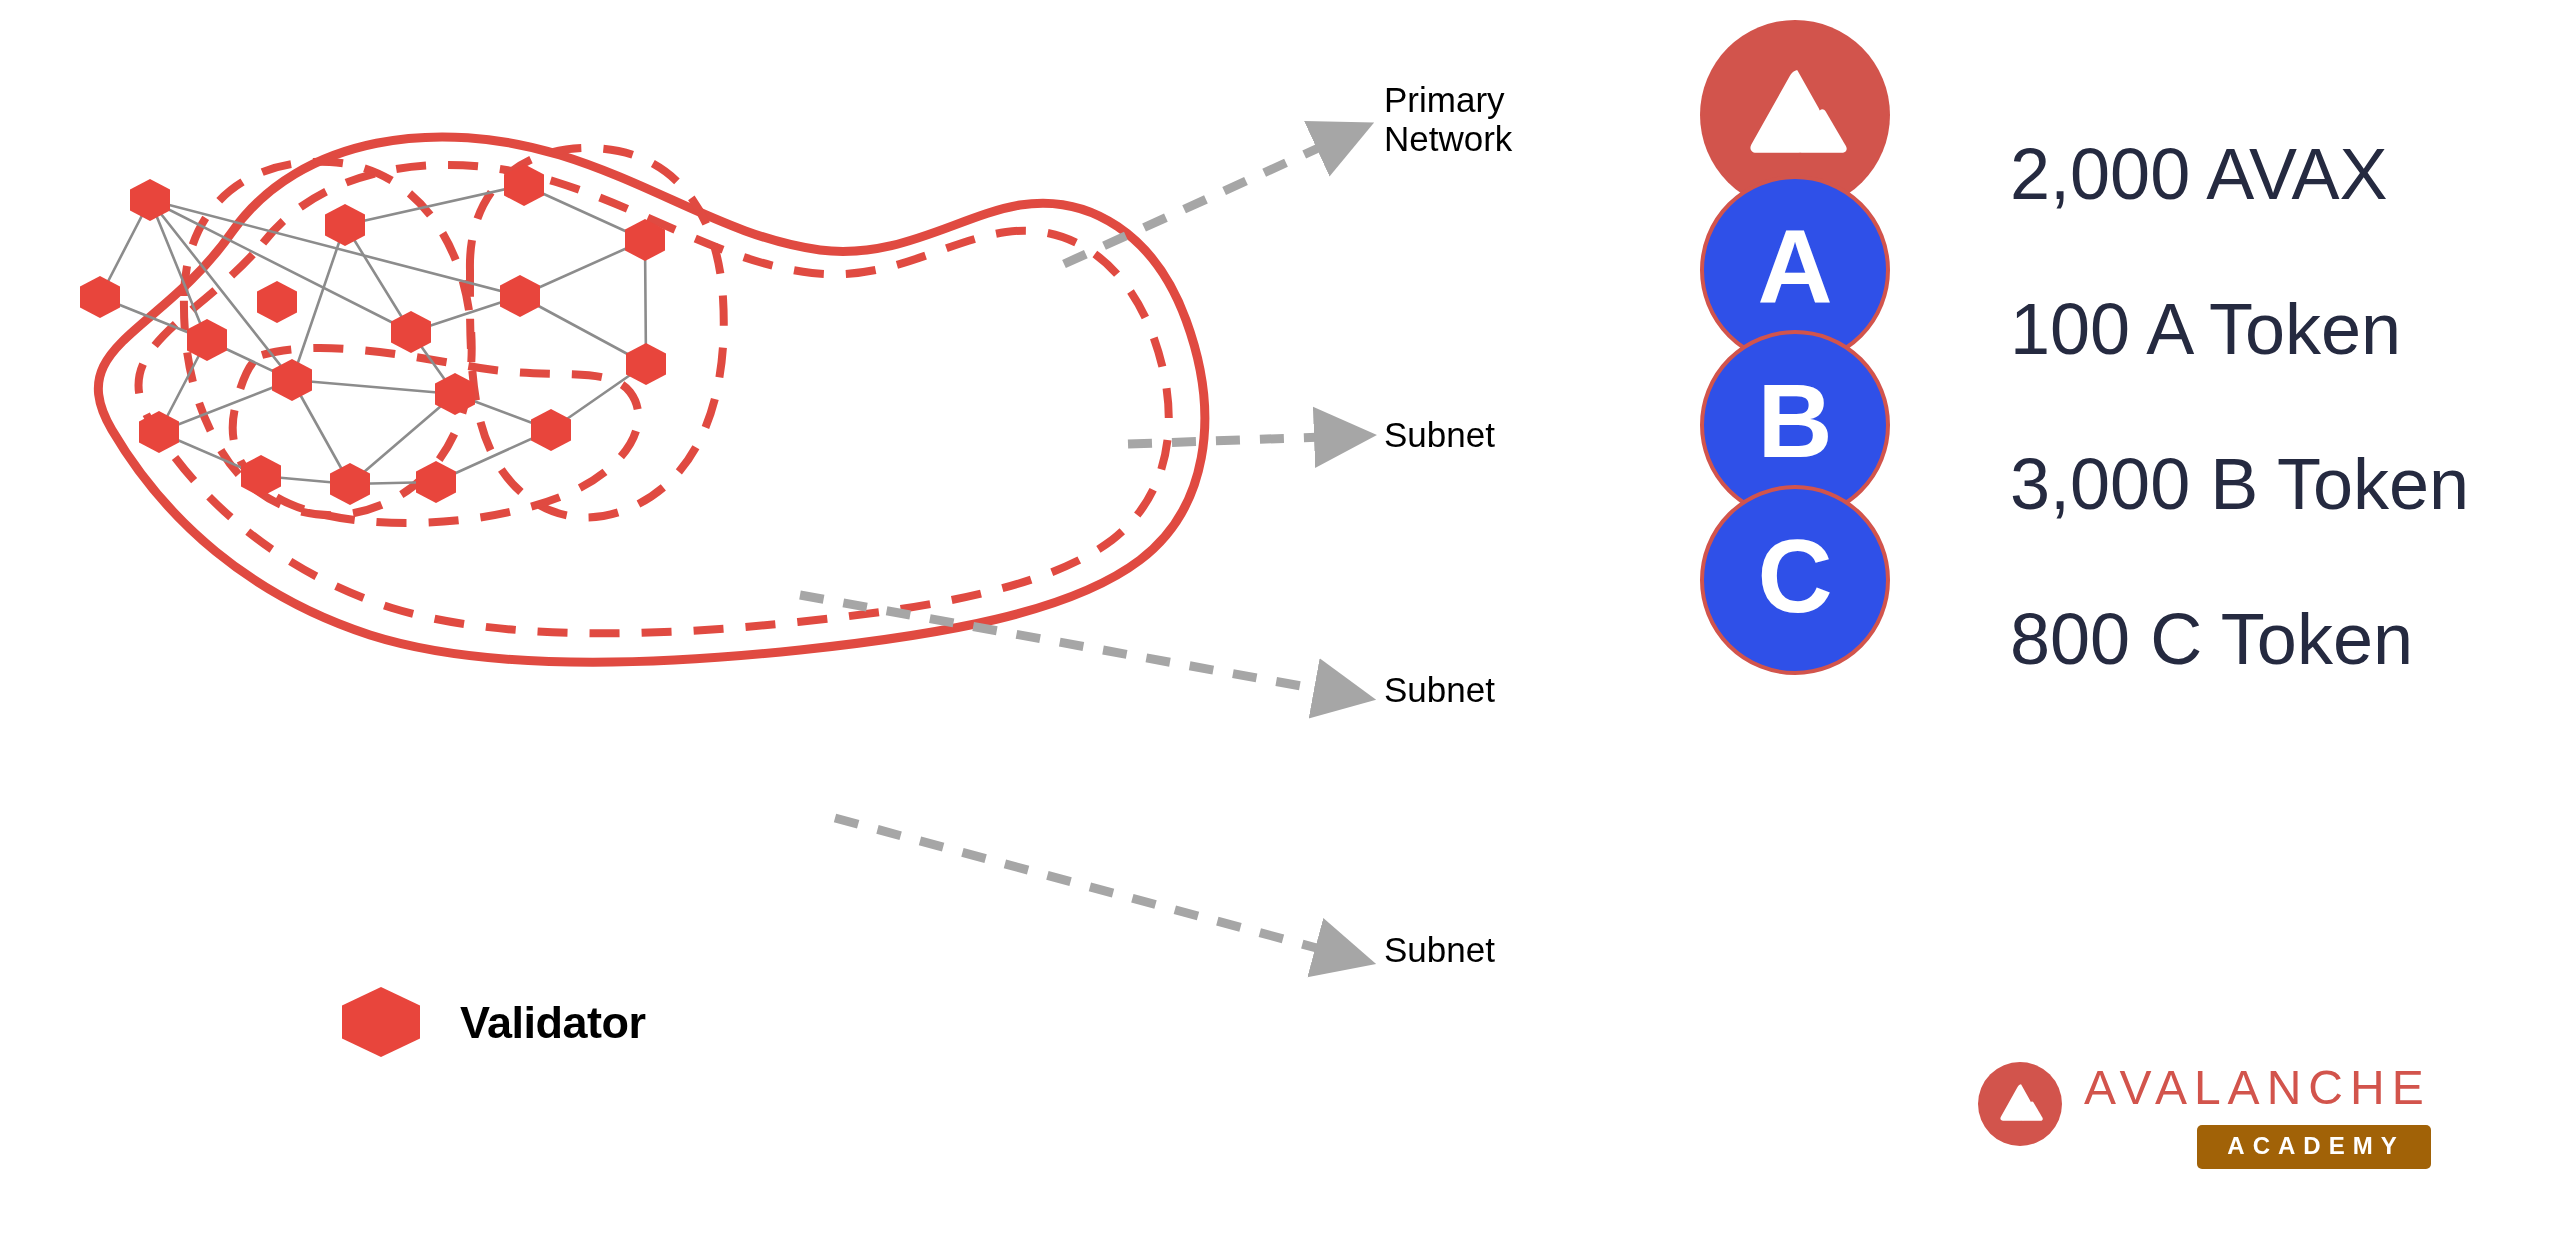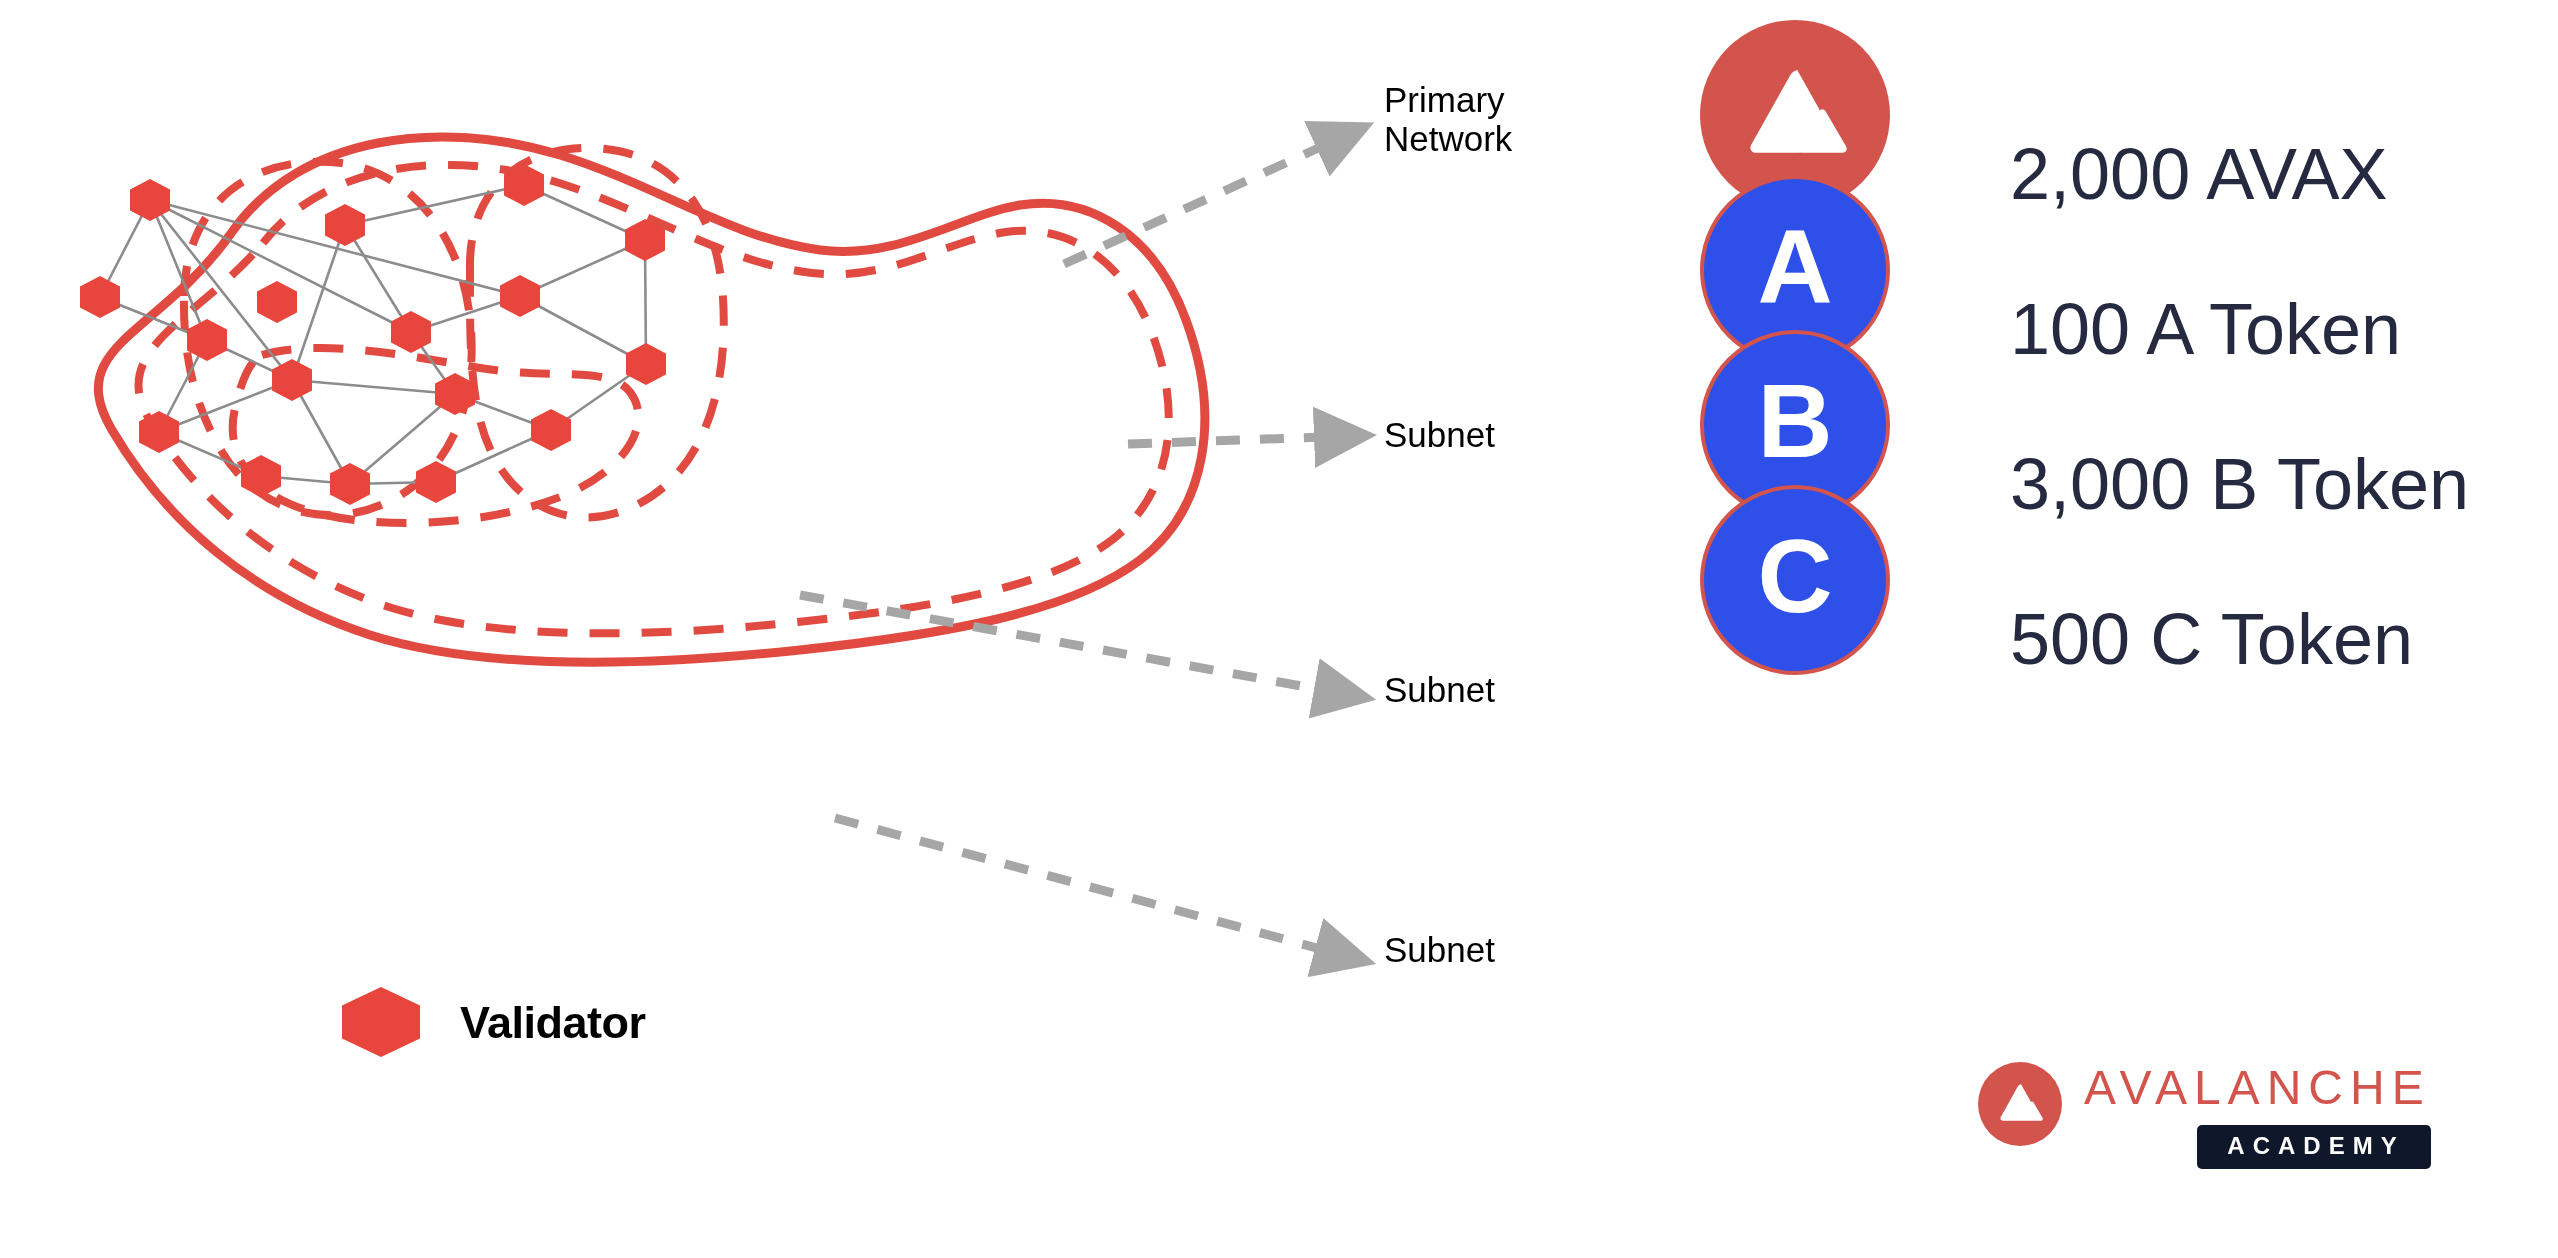--- a/index.html
+++ b/index.html
@@ -141,21 +141,21 @@
     align-items: flex-end;
   }
   .academy-top {
     font-size: 48px;
     color: #D2544C;
     letter-spacing: 7px;
     line-height: 1.15;
     font-weight: normal;
   }
   .academy-bottom-wrap {
-    background: #0f172a;
+    background: #a16207;
     border-radius: 5px;
     padding: 9px 26px 11px 30px;
     margin-top: 10px;
   }
   .academy-bottom {
     font-size: 24px;
     color: #ffffff;
     letter-spacing: 8px;
     line-height: 1;
     font-weight: bold;
@@ -319,21 +319,21 @@
       <div class="badge letter">
         <span class="badge-letter-text">B</span>
       </div>
       <div class="token-amount">3,000 B Token</div>
     </div>
 
     <div class="token-row" style="top:485px;">
       <div class="badge letter">
         <span class="badge-letter-text">C</span>
       </div>
-      <div class="token-amount">500 C Token</div>
+      <div class="token-amount">800 C Token</div>
     </div>
 
   </div>
 
   <div class="academy-logo">
     <div class="academy-mark">
       <svg viewBox="0 0 100 100">
         <path fill="#ffffff" d="M52 12 L70 44 C73 49.5 73 55 70 60.5 L60 78 C58.4 80.8 56 82 53 82 L17 82 C13 82 11 78.5 13 75 L45 18 C47 14.2 49.6 12 52 12 Z"></path>
         <path fill="#ffffff" d="M76 47 L93 76 C95 79.5 93 82 89.5 82 L57 82 C53.6 82 51.8 79.4 53.6 76.2 L70 47.2 C71.6 44.4 74.4 44.3 76 47 Z"></path>
       </svg>

